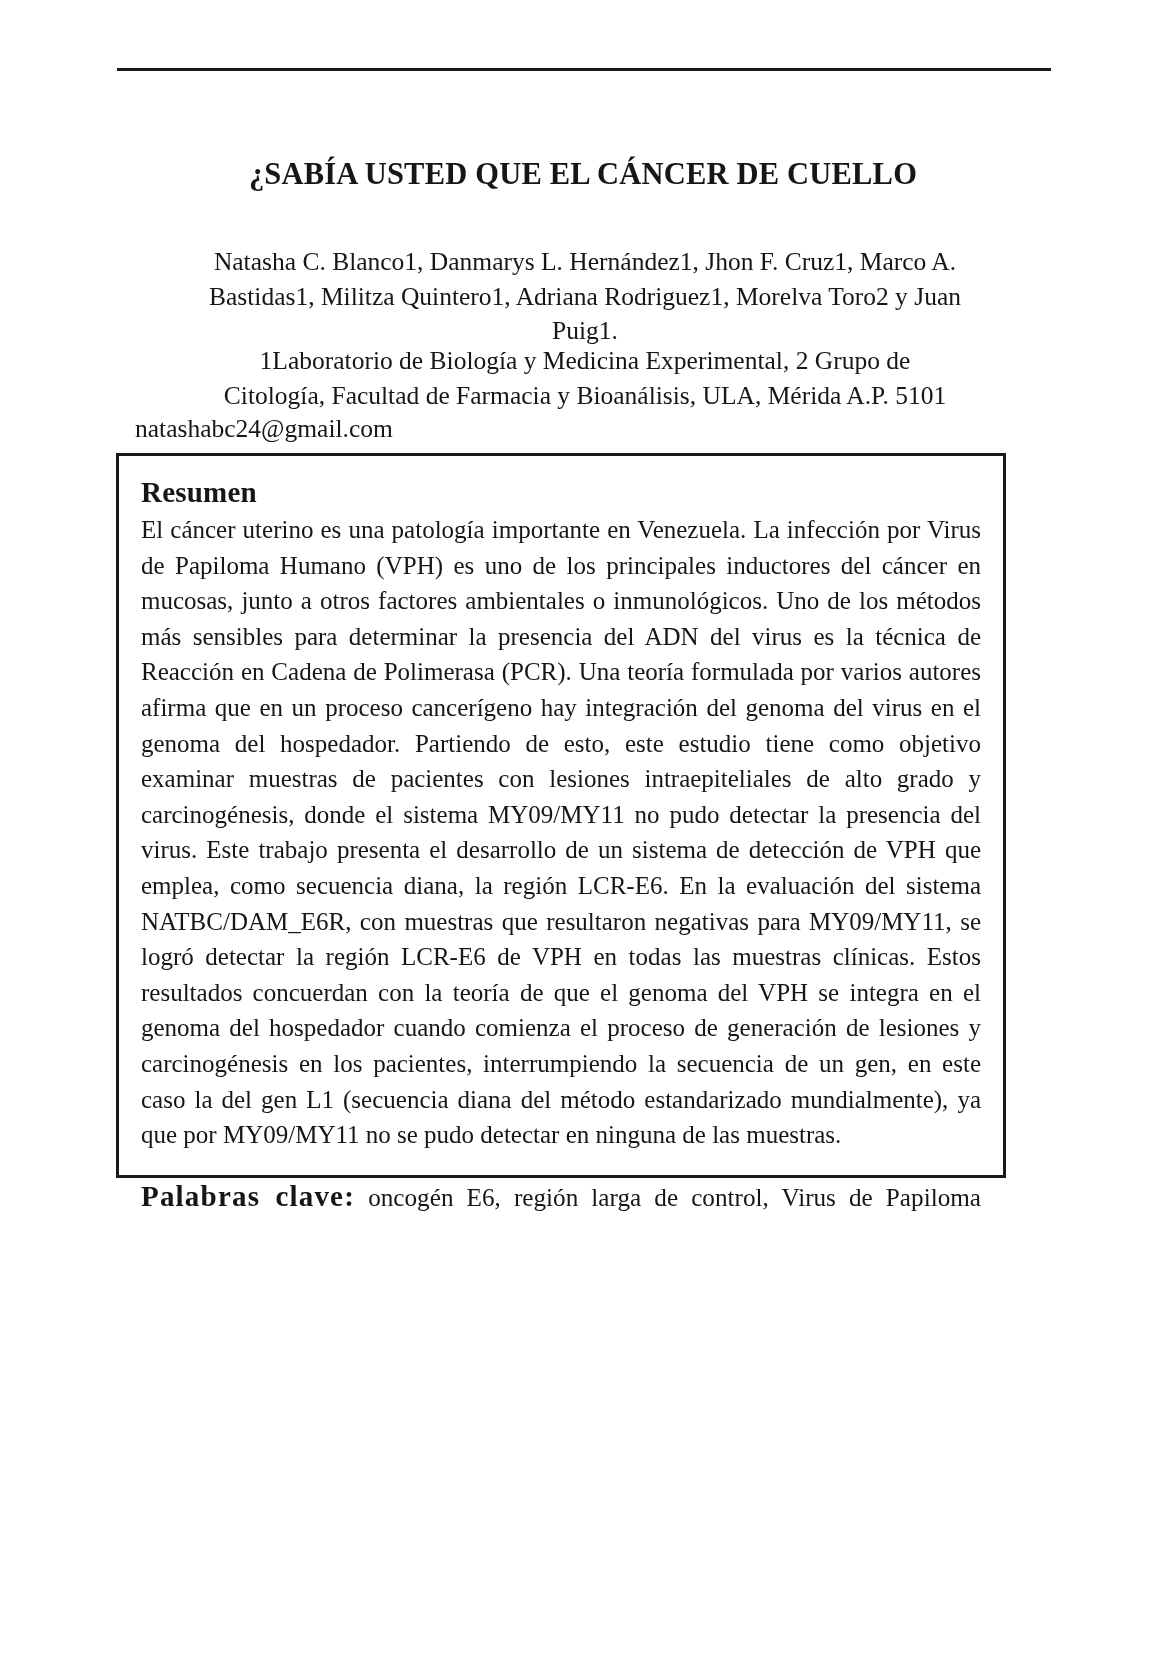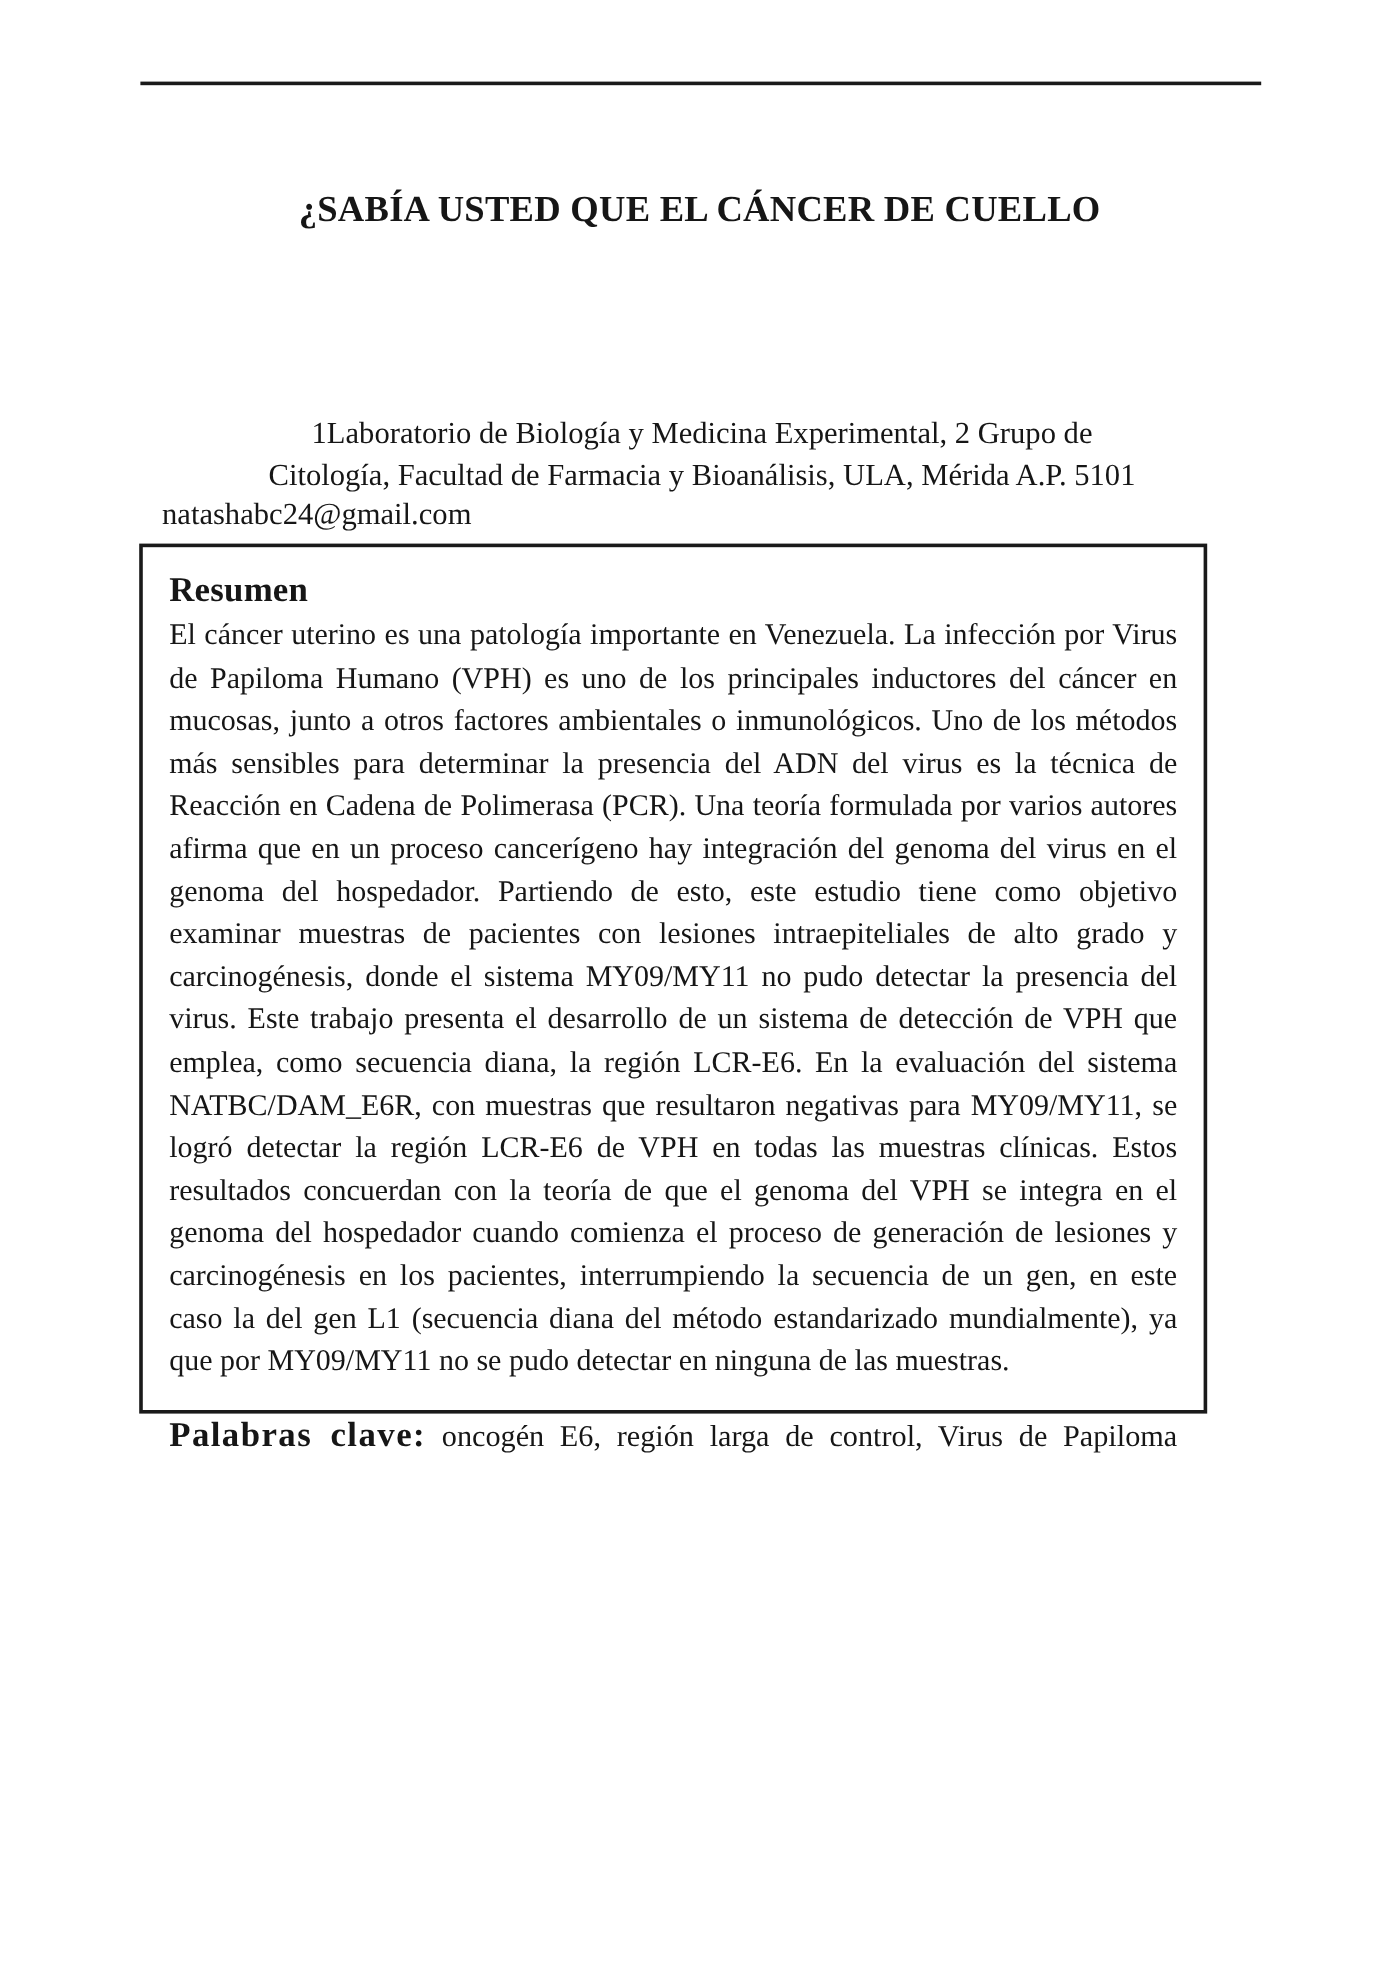--- a/index.html
+++ b/index.html
@@ -142,20 +142,25 @@
 <body>
 
 <div class="page">
 
   <div class="top-rule"></div>
 
   <h1 class="title">
     <span class="tline">¿SABÍA USTED QUE EL CÁNCER DE CUELLO</span>
   </h1>
 
+  <div class="authors">
+    <span class="aline">Natasha C. Blanco1, Danmarys L. Hernández1, Jhon F. Cruz1, Marco A.</span>
+    <span class="aline">Bastidas1, Militza Quintero1, Adriana Rodriguez1, Morelva Toro2 y Juan</span>
+    <span class="aline">Puig1.</span>
+  </div>
 
   <div class="affil">
     <span class="aline">1Laboratorio de Biología y Medicina Experimental, 2 Grupo de</span>
     <span class="aline">Citología, Facultad de Farmacia y Bioanálisis, ULA, Mérida A.P. 5101</span>
   </div>
 
   <div class="email">natashabc24@gmail.com</div>
 
   <section class="abstract-box">
     <div class="abstract-heading">Resumen</div>

